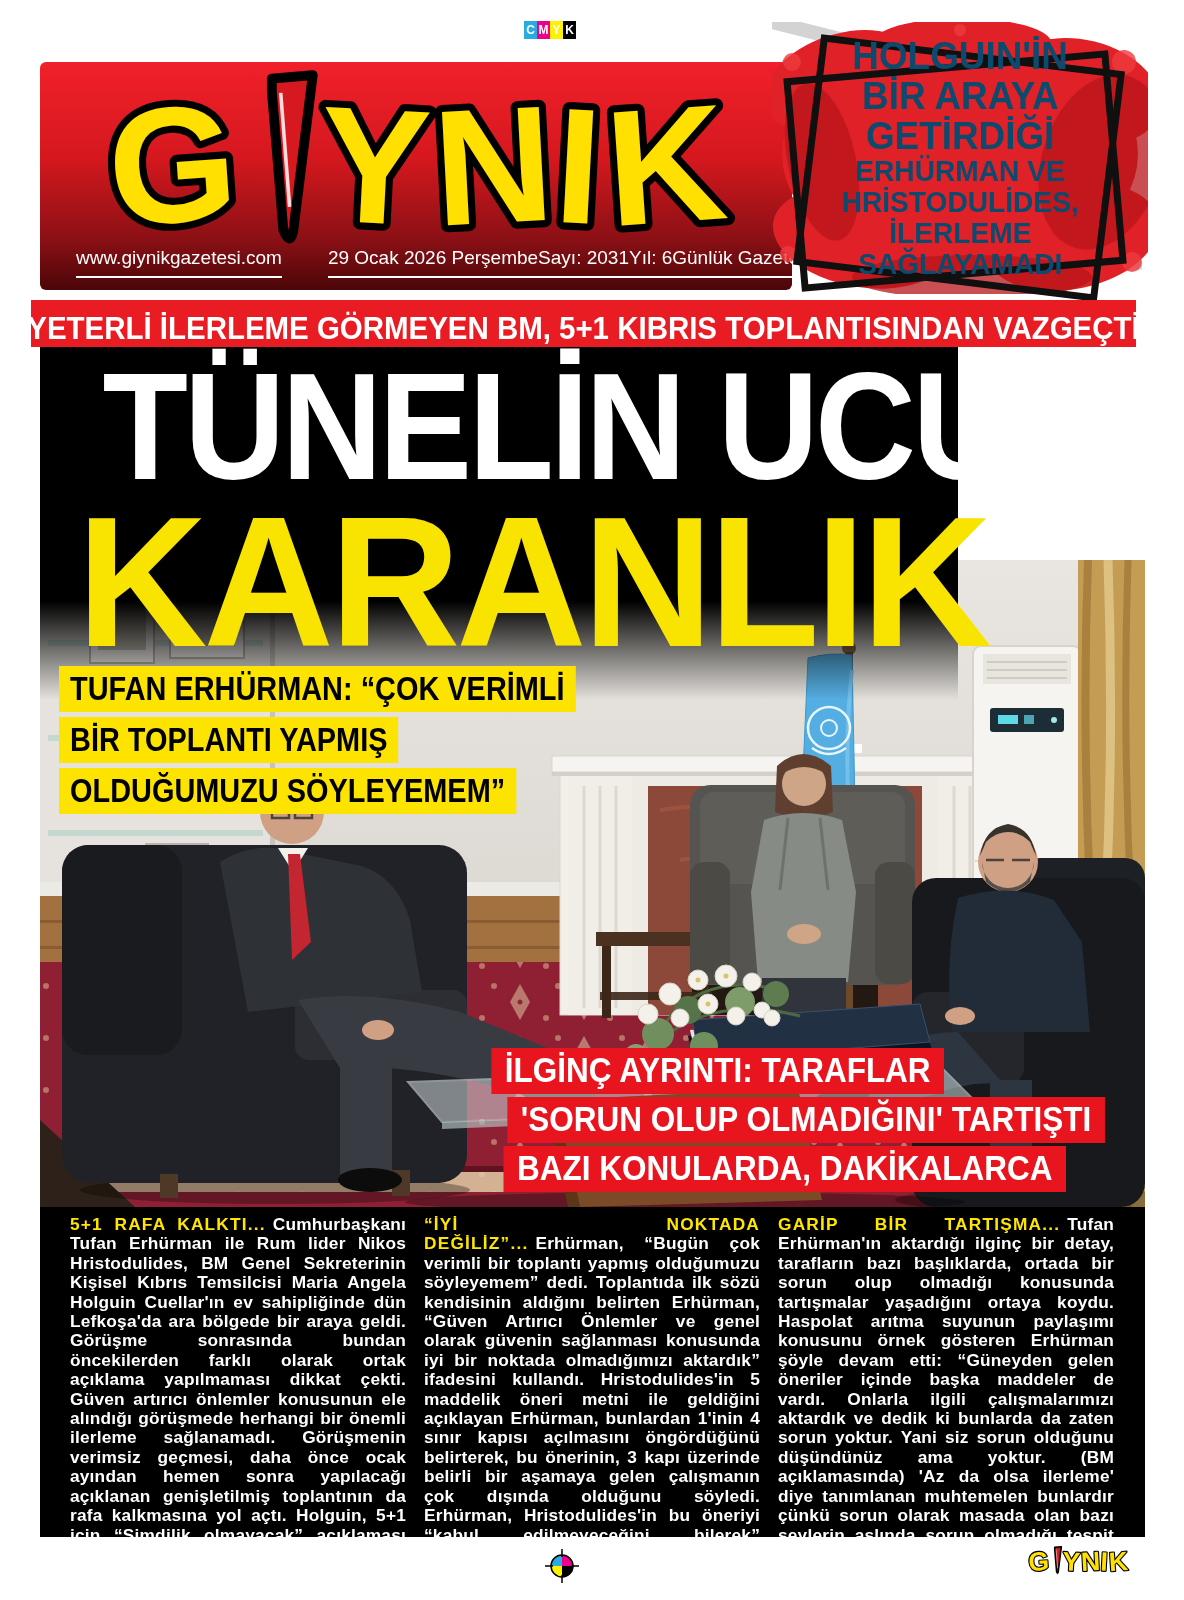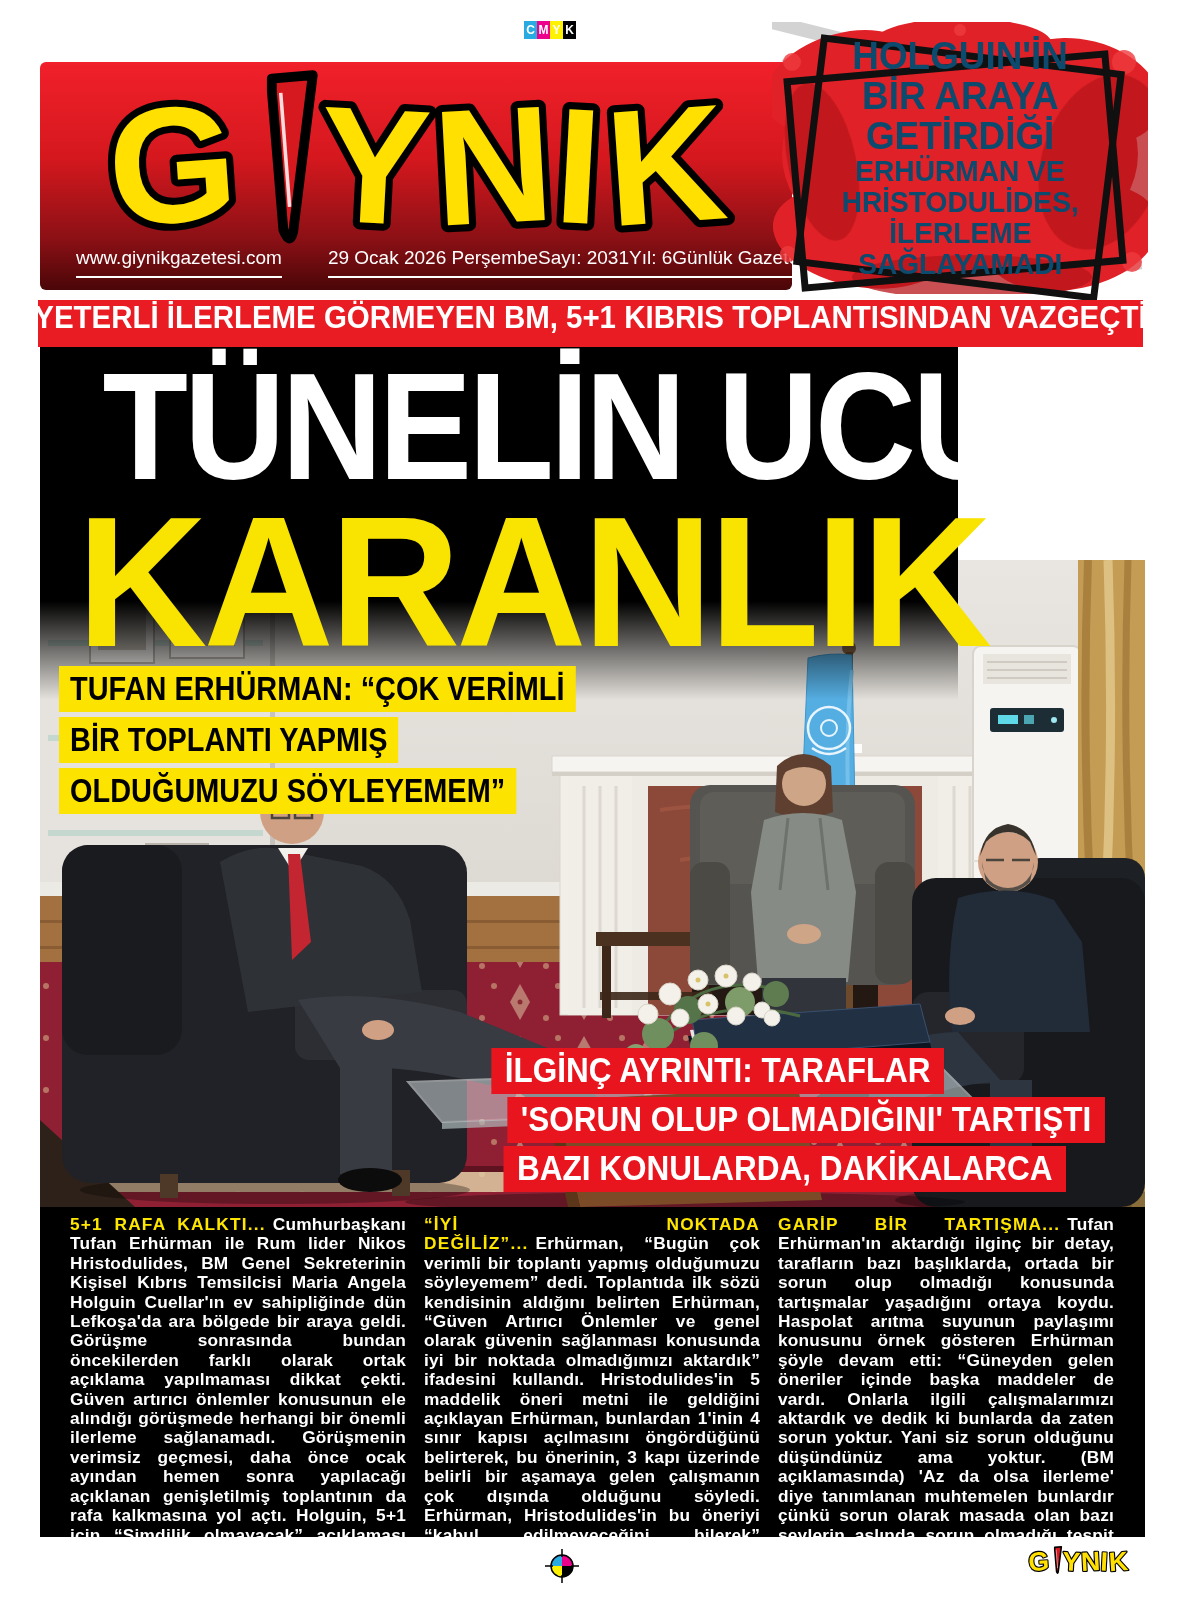--- a/index.html
+++ b/index.html
@@ -24,22 +24,22 @@
   .flash{position:absolute;left:772px;top:22px;width:376px;height:272px;}
   .flash svg.blob{position:absolute;inset:0;}
   .flash .frame1,.flash .frame2{position:absolute;border:7px solid #101010;}
   .frame1{left:34px;top:30px;width:292px;height:218px;transform:rotate(7deg);}
   .frame2{left:20px;top:42px;width:312px;height:200px;transform:rotate(-5deg);}
   .flash-text{position:absolute;inset:0;display:flex;flex-direction:column;align-items:center;
               justify-content:center;color:#0c4a6e;font-weight:bold;text-align:center;z-index:3;}
   .flash-text .big{font-size:38px;line-height:40px;transform:scaleX(.97);}
   .flash-text .small{font-size:29px;line-height:31px;transform:scaleX(.97);}
   
-  .strap{position:absolute;left:38px;top:300px;width:1105px;height:47px;background:#ea1c23;
-         display:flex;align-items:flex-start;justify-content:center;z-index:4;}
+  .strap{position:absolute;left:31px;top:300px;width:1105px;height:47px;background:#ea1c23;
+         display:flex;align-items:flex-end;justify-content:center;z-index:4;}
   .strap span{color:#fff;font-weight:bold;font-size:31px;white-space:nowrap;transform:scaleX(.95);}
   
   .headline{position:absolute;left:40px;top:347px;width:895px;height:353px;z-index:3;
             background:linear-gradient(to bottom,#000 0%,#000 72%,rgba(0,0,0,0) 100%);
             text-align:center;pointer-events:none;padding-left:23px;}
   .hl1{display:inline-block;margin-top:4px;color:#fff;font-weight:bold;font-size:152px;
        line-height:150px;letter-spacing:-4px;transform:scaleX(.92);white-space:nowrap;}
   .hl2{display:inline-block;color:#f8e400;font-weight:bold;font-size:186px;line-height:162px;
        letter-spacing:-4px;transform:scaleX(.97);white-space:nowrap;}
   

